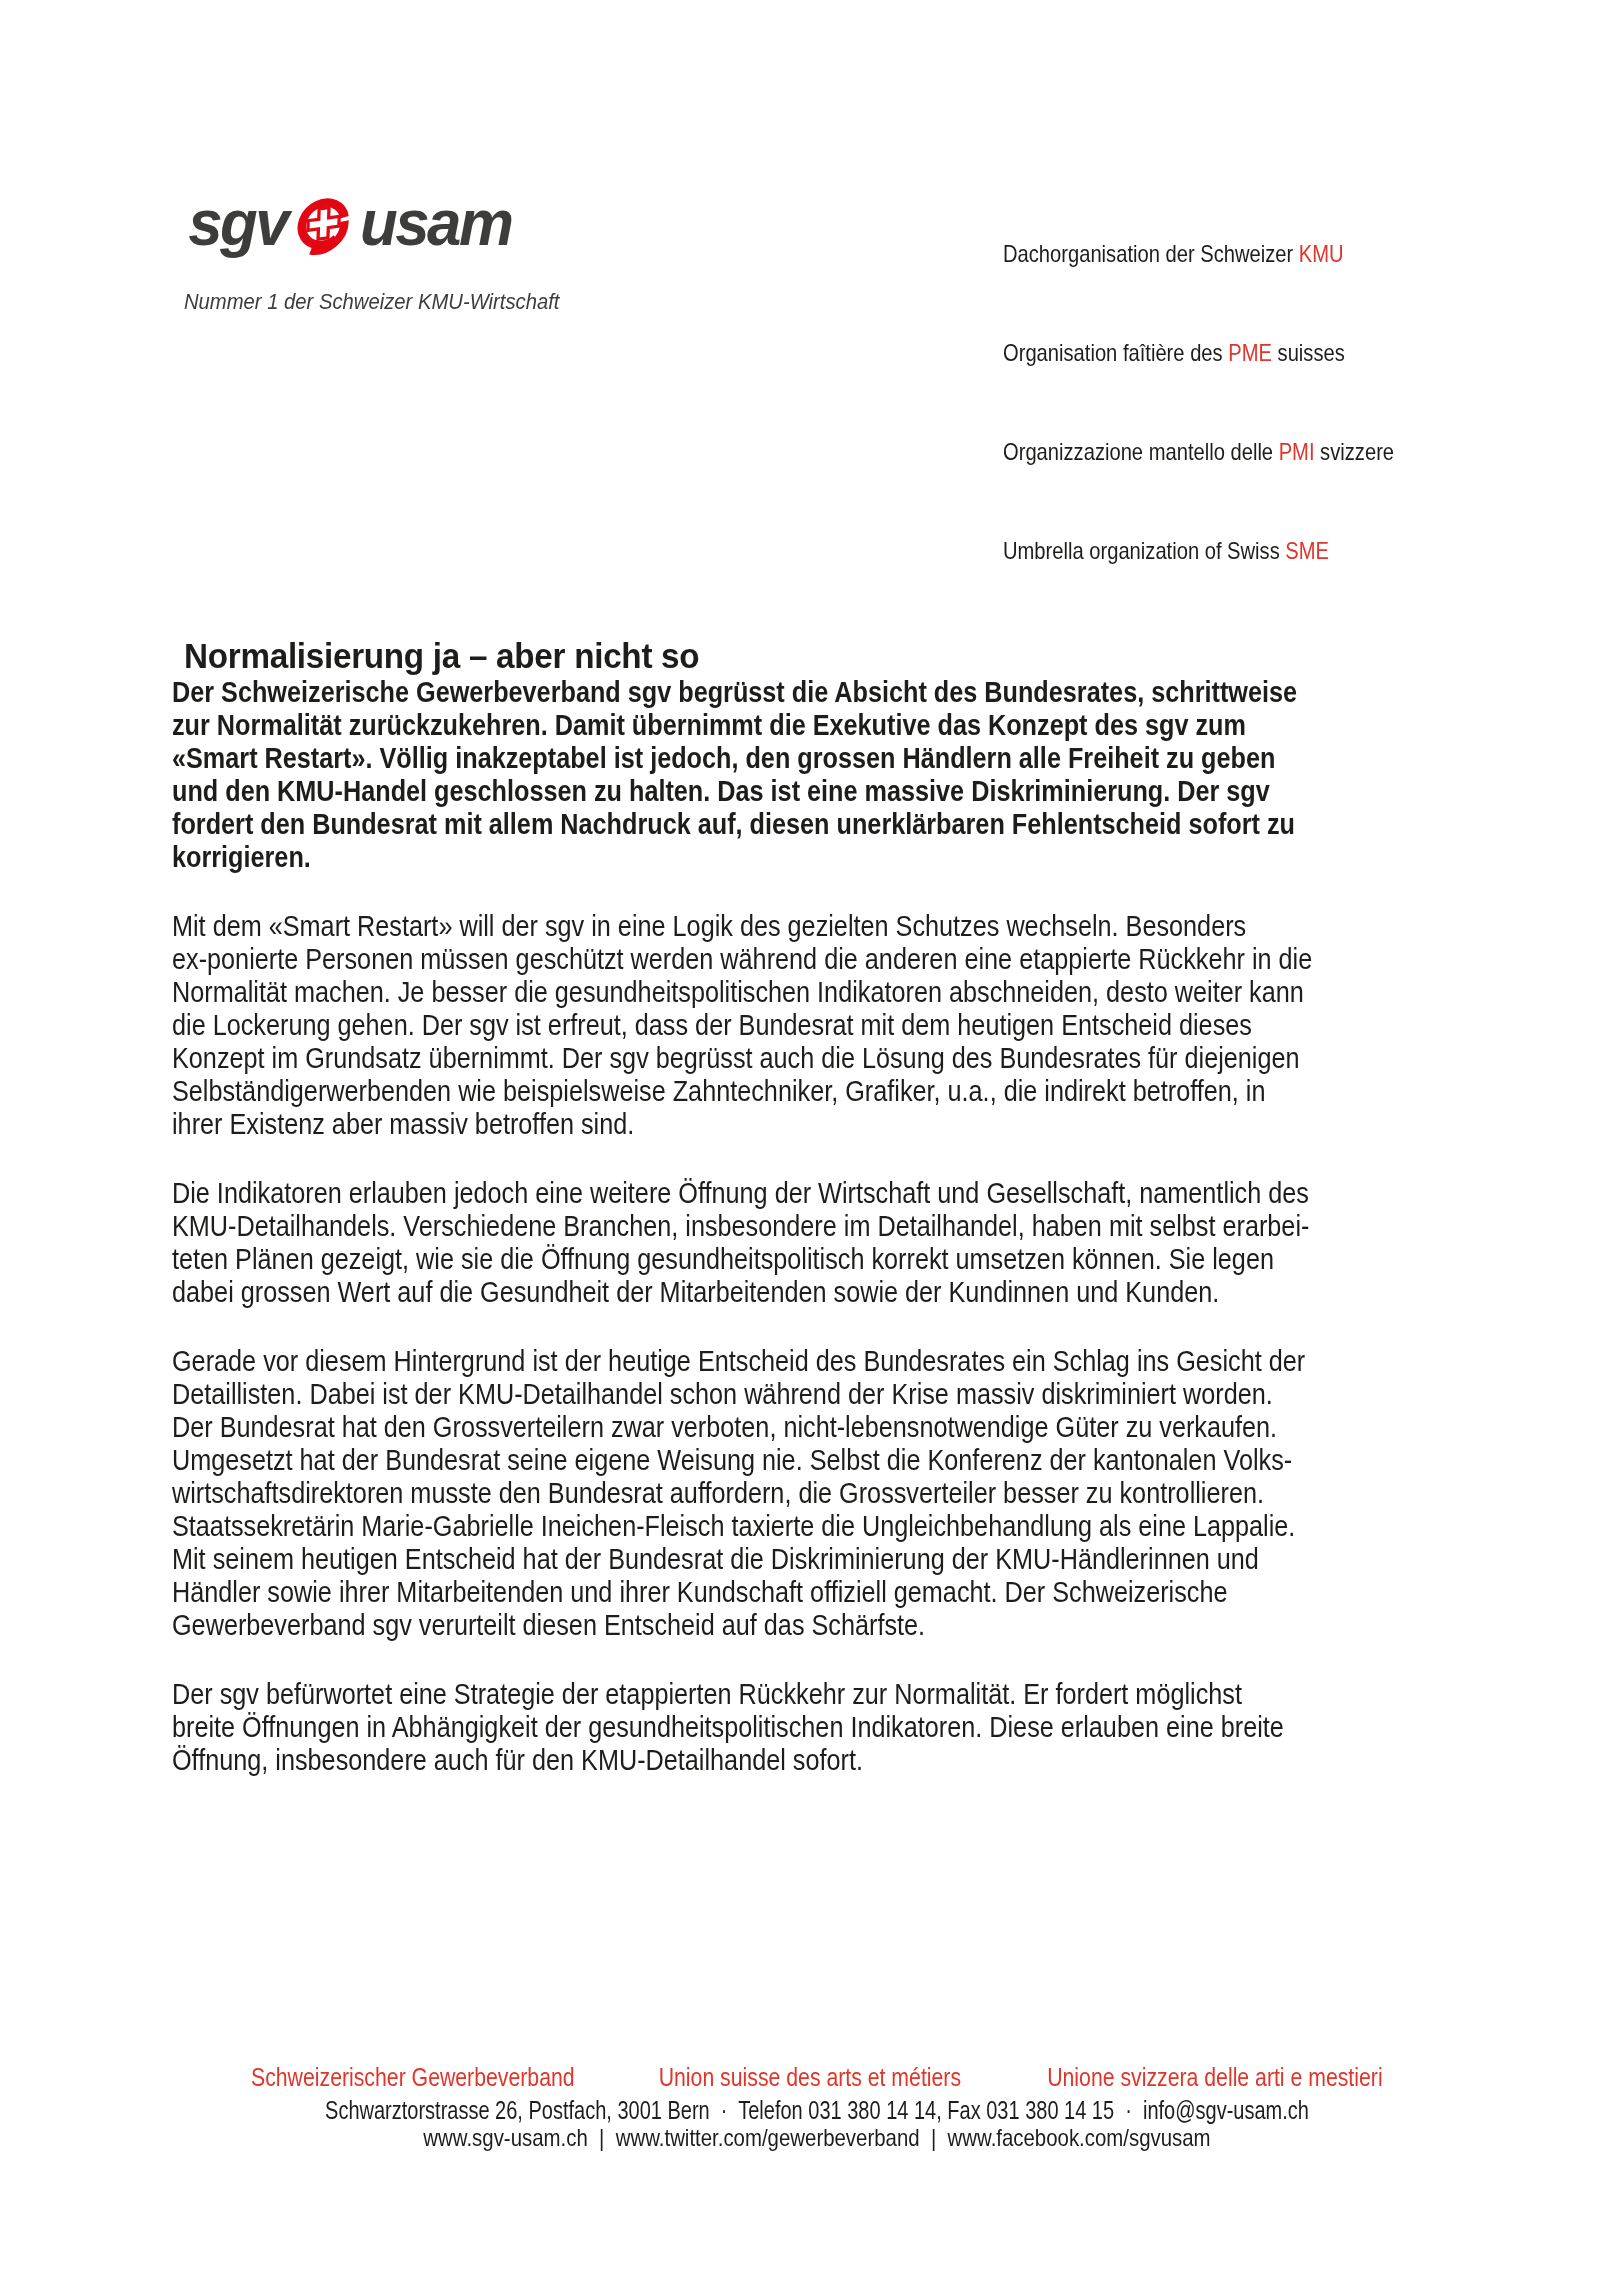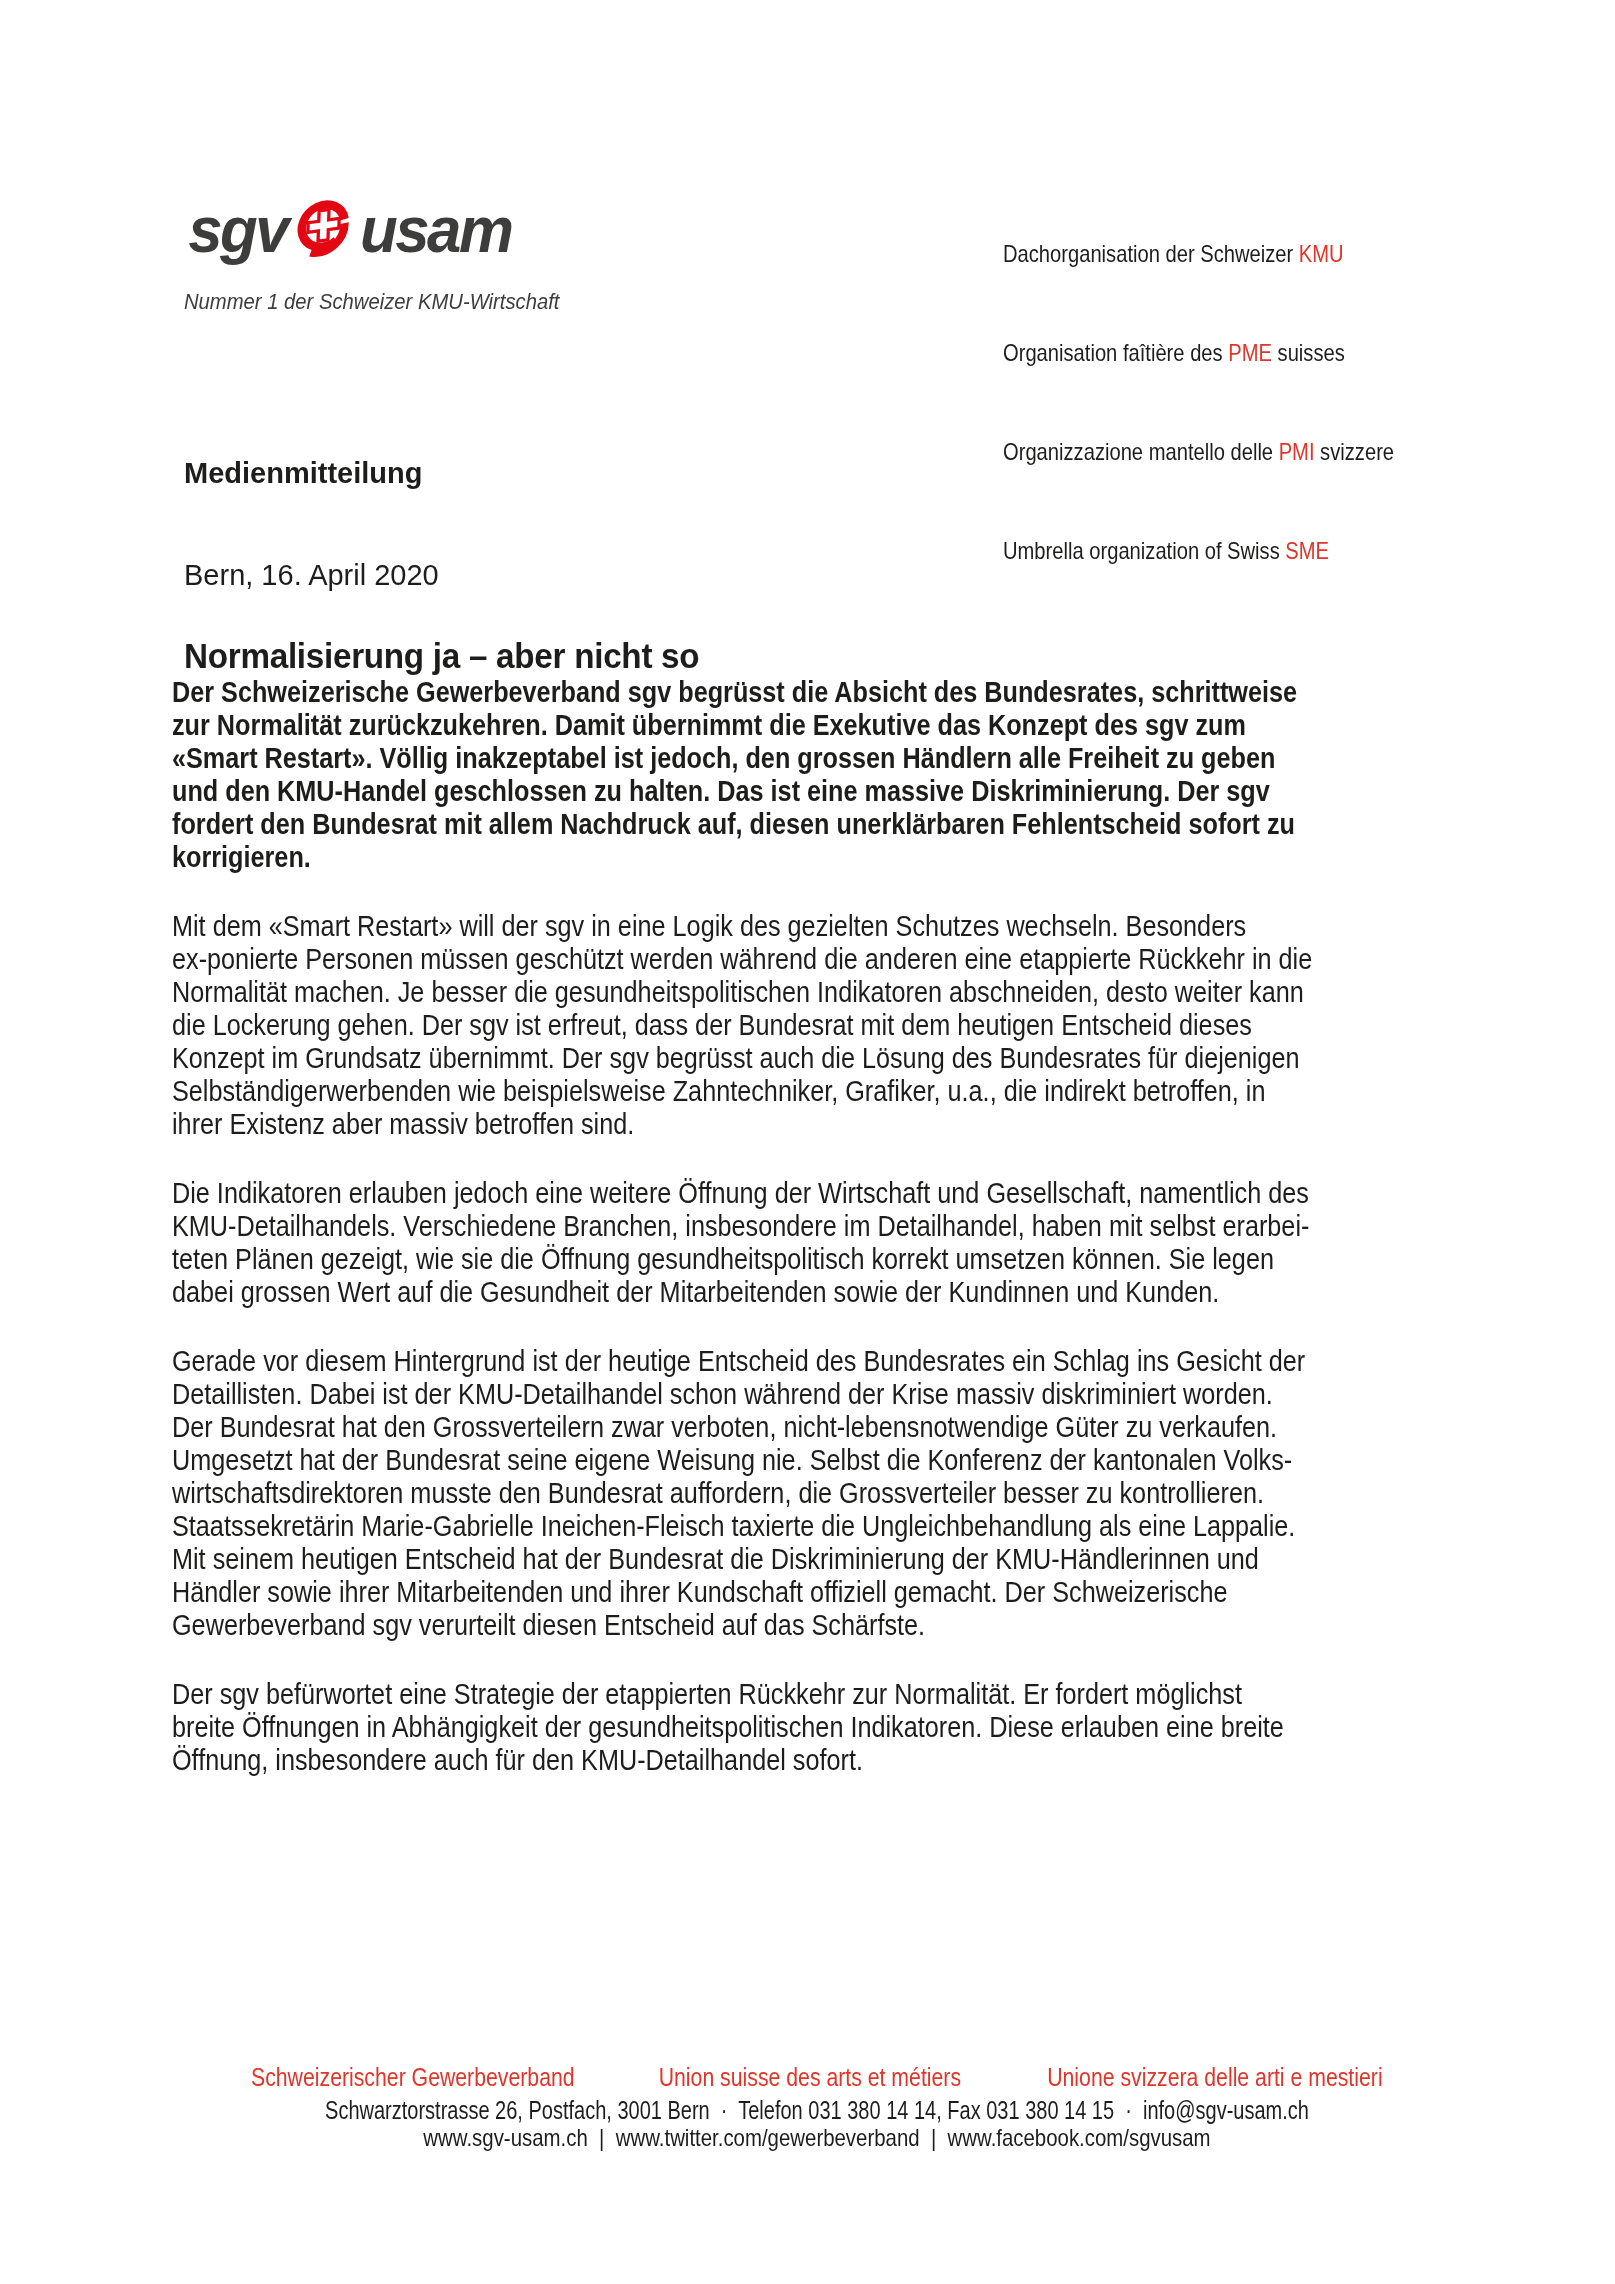--- a/index.html
+++ b/index.html
@@ -12,21 +12,20 @@
     font-family: "Liberation Sans", "DejaVu Sans", sans-serif;
     color: #1d1d1b;
   }
 
   
   .logo-row {
     position: absolute;
     left: 183px;
     top: 190px;
     display: flex;
-    align-items: center;
     height: 78px;
   }
   .logo-word {
     font-size: 65px;
     font-weight: bold;
     font-style: italic;
     letter-spacing: -2.6px;
     color: #3d3d3c;
     line-height: 1;
     transform: scaleX(0.95);
@@ -158,24 +157,20 @@
   </div>
   <div class="logo-tagline">Nummer 1 der Schweizer KMU-Wirtschaft</div>
 
   <div class="org-block">
     <div><span>Dachorganisation der Schweizer </span><span class="red">KMU</span><span></span></div>
     <div><span>Organisation faîtière des </span><span class="red">PME</span><span> suisses</span></div>
     <div><span>Organizzazione mantello delle </span><span class="red">PMI</span><span> svizzere</span></div>
     <div><span>Umbrella organization of Swiss </span><span class="red">SME</span><span></span></div>
   </div>
 
-  <div class="meta">
-    <div class="doc-type">Medienmitteilung</div>
-    <div>Bern, 16. April 2020</div>
-  </div>
 
   <h1 class="headline">Normalisierung ja – aber nicht so</h1>
 
   <div class="body-copy">
     <p class="lead">Der Schweizerische Gewerbeverband sgv begrüsst die Absicht des Bundesrates, schrittweise
 zur Normalität zurückzukehren. Damit übernimmt die Exekutive das Konzept des sgv zum
 «Smart Restart». Völlig inakzeptabel ist jedoch, den grossen Händlern alle Freiheit zu geben
 und den KMU-Handel geschlossen zu halten. Das ist eine massive Diskriminierung. Der sgv
 fordert den Bundesrat mit allem Nachdruck auf, diesen unerklärbaren Fehlentscheid sofort zu
 korrigieren.</p>

